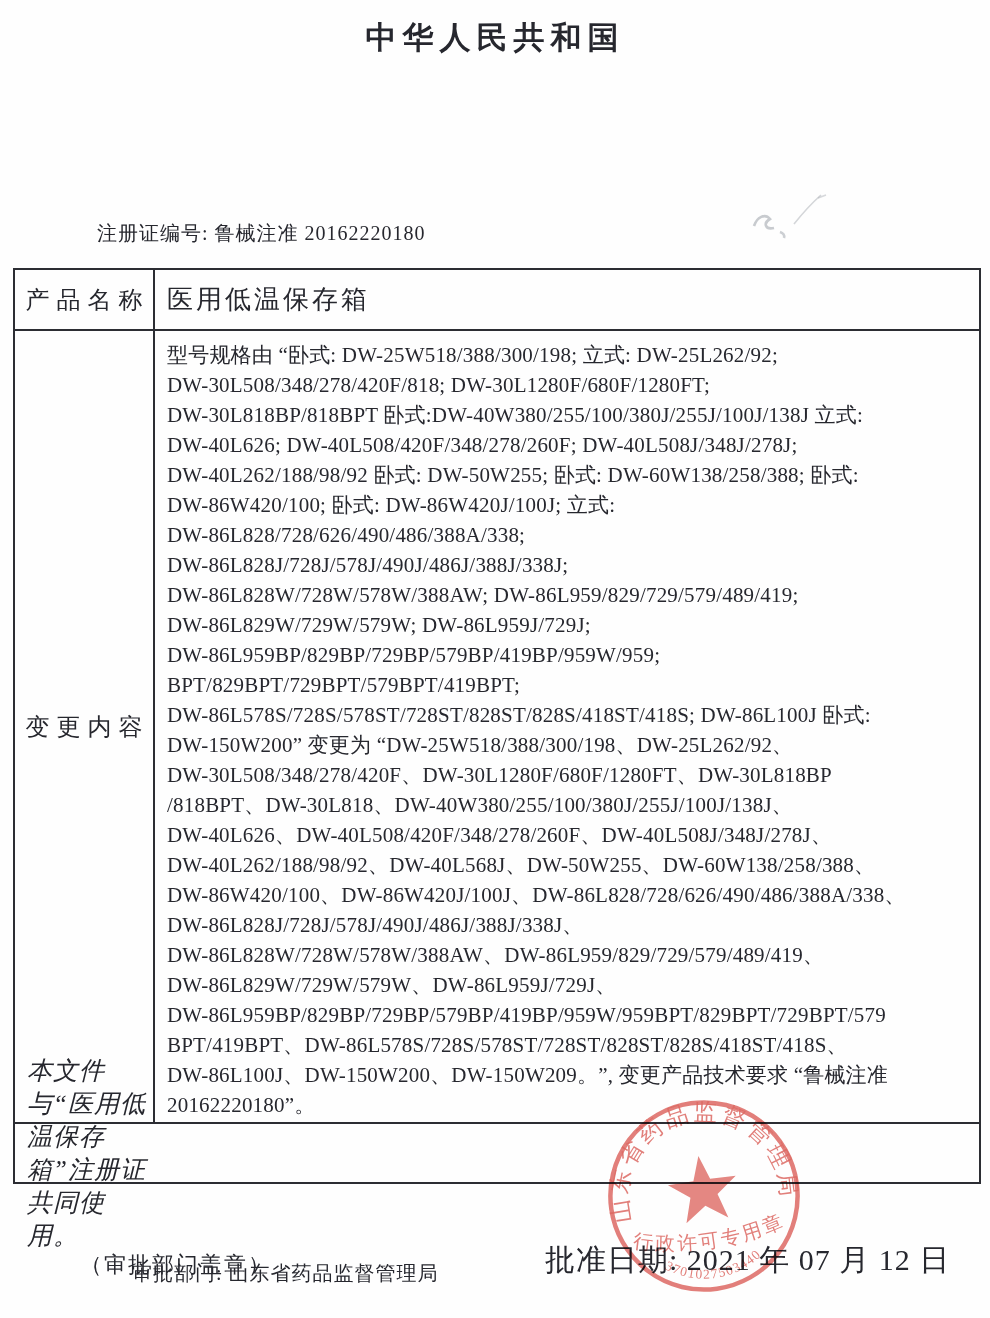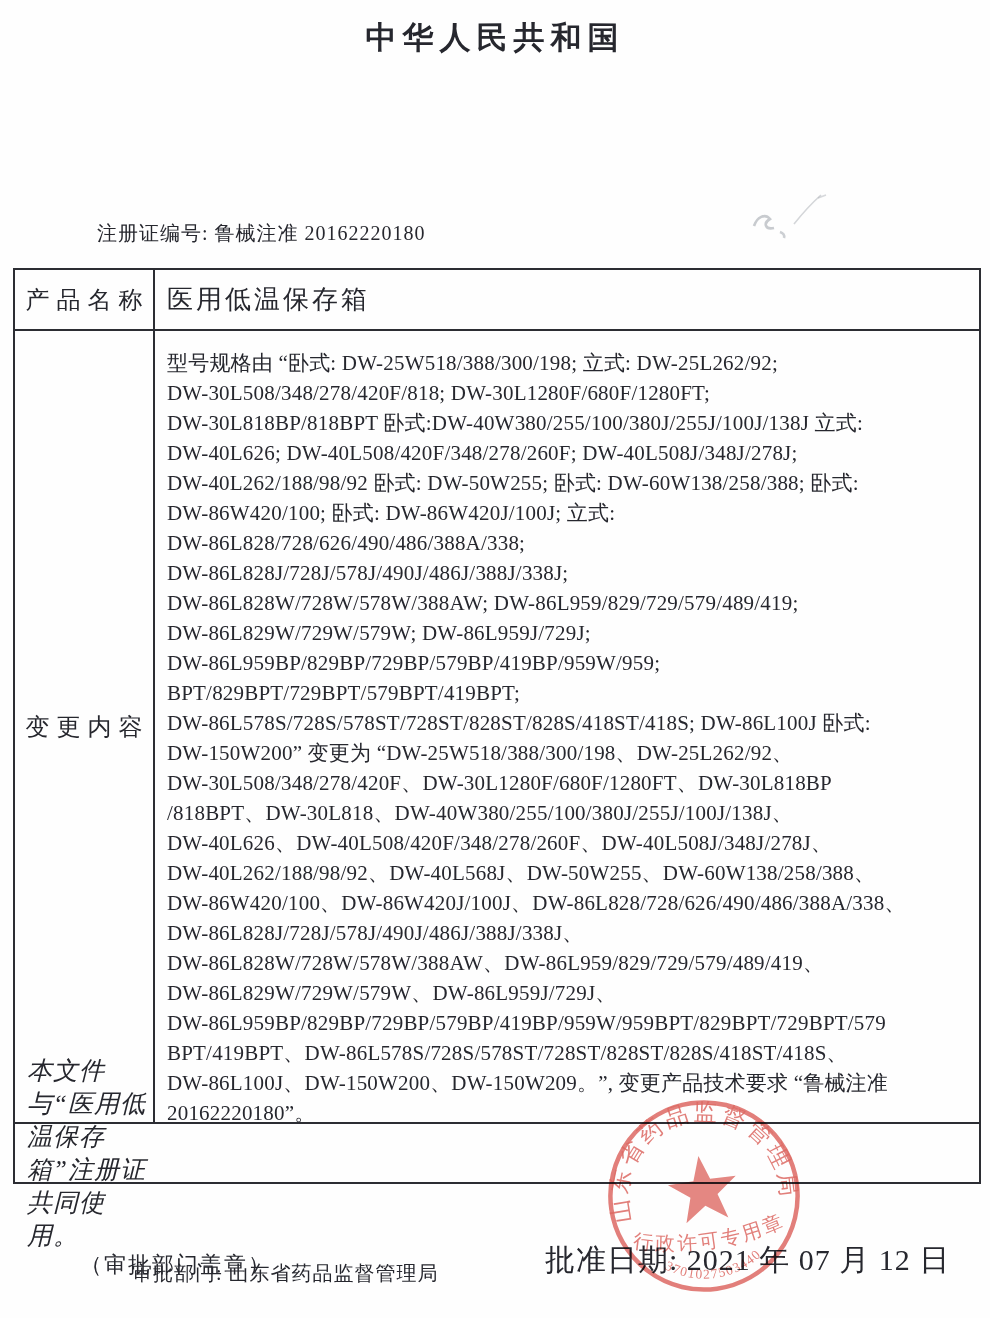--- a/index.html
+++ b/index.html
@@ -29,21 +29,21 @@
   .cell { box-sizing:border-box; }
   .cell-label {
     border-right:2px solid #2c2d33;
     display:flex; align-items:center; justify-content:center;
     font-size:24px; letter-spacing:7px; text-indent:7px;
   }
   .cell-content { padding-left:12px; }
   .rb { border-bottom:2px solid #2c2d33; }
   .content-name { display:flex; align-items:center; font-size:26px; letter-spacing:3px; }
   .content-change {
-    font-size:21px; line-height:30px; padding-top:17px; padding-right:4px;
+    font-size:21px; line-height:30px; padding-top:9px; padding-right:4px;
     white-space:pre-line; letter-spacing:0.2px;
   }
   .content-note { display:flex; align-items:center; font-size:25px; letter-spacing:1px;font-style:italic; }
 
   .footer-dept  { position:absolute; top:1260px; left:96px;  font-size:20px; letter-spacing:1px;margin-left:36px; }
   .footer-date  { position:absolute; top:1240px; left:545px; font-size:30px; letter-spacing:1px; }
   .footer-stamp { position:absolute; top:1250px; left:80px;  font-size:22px; letter-spacing:2px; }
 
   .seal {
     position:absolute; left:596px; top:1088px; width:216px; height:216px;

